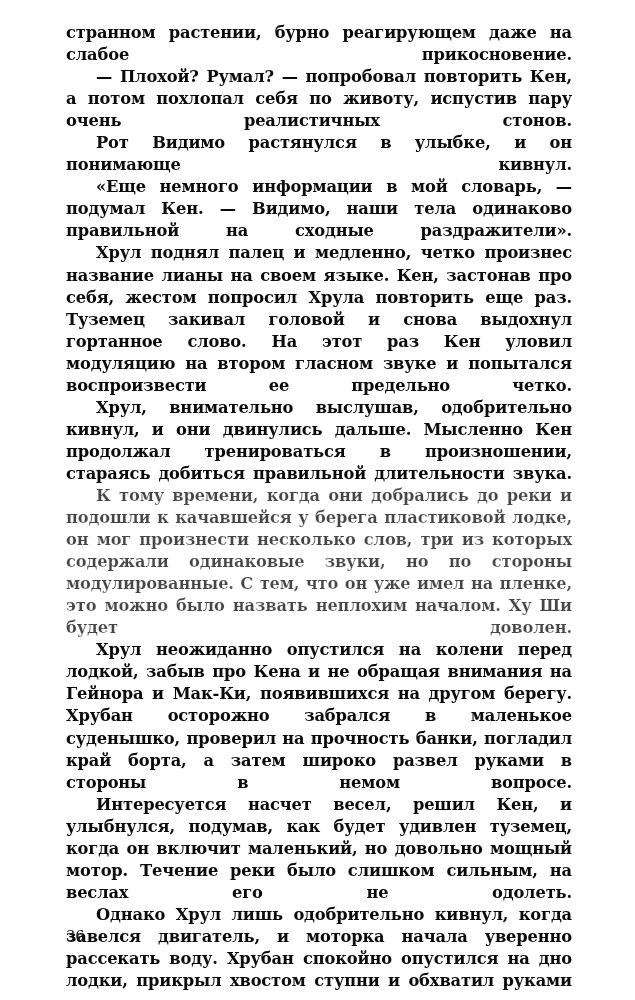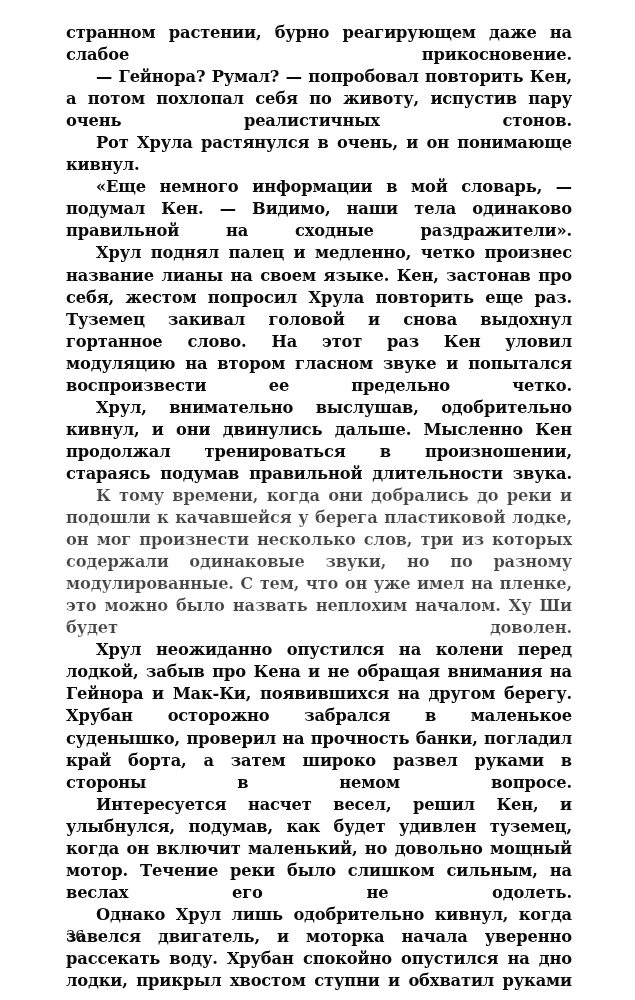--- a/index.html
+++ b/index.html
@@ -85,26 +85,26 @@
   }
 </style>
 </head>
 <body>
 
 <div class="page">
 
   <div class="textblock">
 
     <p class="para cont jlast">странном растении, бурно реагирующем даже на слабое прикосновение.</p>
-    <p class="para jlast">— Гейнора? Румал? — попробовал повторить Кен, а потом похлопал себя по животу, испустив пару очень реалистичных стонов.</p>
-    <p class="para jlast">Рот Хрула растянулся в очень, и он понимающе кивнул.</p>
+    <p class="para jlast">— Плохой? Румал? — попробовал повторить Кен, а потом похлопал себя по животу, испустив пару очень реалистичных стонов.</p>
+    <p class="para jlast">Рот Видимо растянулся в улыбке, и он понимающе кивнул.</p>
     <p class="para jlast">«Еще немного информации в мой словарь, — подумал Кен. — Видимо, наши тела одинаково правильной на сходные раздражители».</p>
     <p class="para jlast">Хрул поднял палец и медленно, четко произнес название лианы на своем языке. Кен, застонав про себя, жестом попросил Хрула повторить еще раз. Туземец закивал головой и снова выдохнул гортанное слово. На этот раз Кен уловил модуляцию на втором гласном звуке и попытался воспроизвести ее предельно четко.</p>
-    <p class="para jlast">Хрул, внимательно выслушав, одобрительно кивнул, и они двинулись дальше. Мысленно Кен продолжал тренироваться в произношении, стараясь подумав правильной длительности звука.</p>
-    <p class="para faded jlast">К тому времени, когда они добрались до реки и подошли к качавшейся у берега пластиковой лодке, он мог произнести несколько слов, три из которых содержали одинаковые звуки, но по разному модулированные. С тем, что он уже имел на пленке, это можно было назвать неплохим началом. Ху Ши будет доволен.</p>
+    <p class="para jlast">Хрул, внимательно выслушав, одобрительно кивнул, и они двинулись дальше. Мысленно Кен продолжал тренироваться в произношении, стараясь добиться правильной длительности звука.</p>
+    <p class="para faded jlast">К тому времени, когда они добрались до реки и подошли к качавшейся у берега пластиковой лодке, он мог произнести несколько слов, три из которых содержали одинаковые звуки, но по стороны модулированные. С тем, что он уже имел на пленке, это можно было назвать неплохим началом. Ху Ши будет доволен.</p>
     <p class="para jlast">Хрул неожиданно опустился на колени перед лодкой, забыв про Кена и не обращая внимания на Гейнора и Мак-Ки, появившихся на другом берегу. Хрубан осторожно забрался в маленькое суденышко, проверил на прочность банки, погладил край борта, а затем широко развел руками в стороны в немом вопросе.</p>
     <p class="para jlast">Интересуется насчет весел, решил Кен, и улыбнулся, подумав, как будет удивлен туземец, когда он включит маленький, но довольно мощный мотор. Течение реки было слишком сильным, на веслах его не одолеть.</p>
     <p class="para jlast">Однако Хрул лишь одобрительно кивнул, когда завелся двигатель, и моторка начала уверенно рассекать воду. Хрубан спокойно опустился на дно лодки, прикрыл хвостом ступни и обхватил руками колени, устроившись лицом к приближающемуся берегу.</p>
 
   </div>
 
   <span class="speck"></span>
 
   <div class="pagenum">36</div>
 

